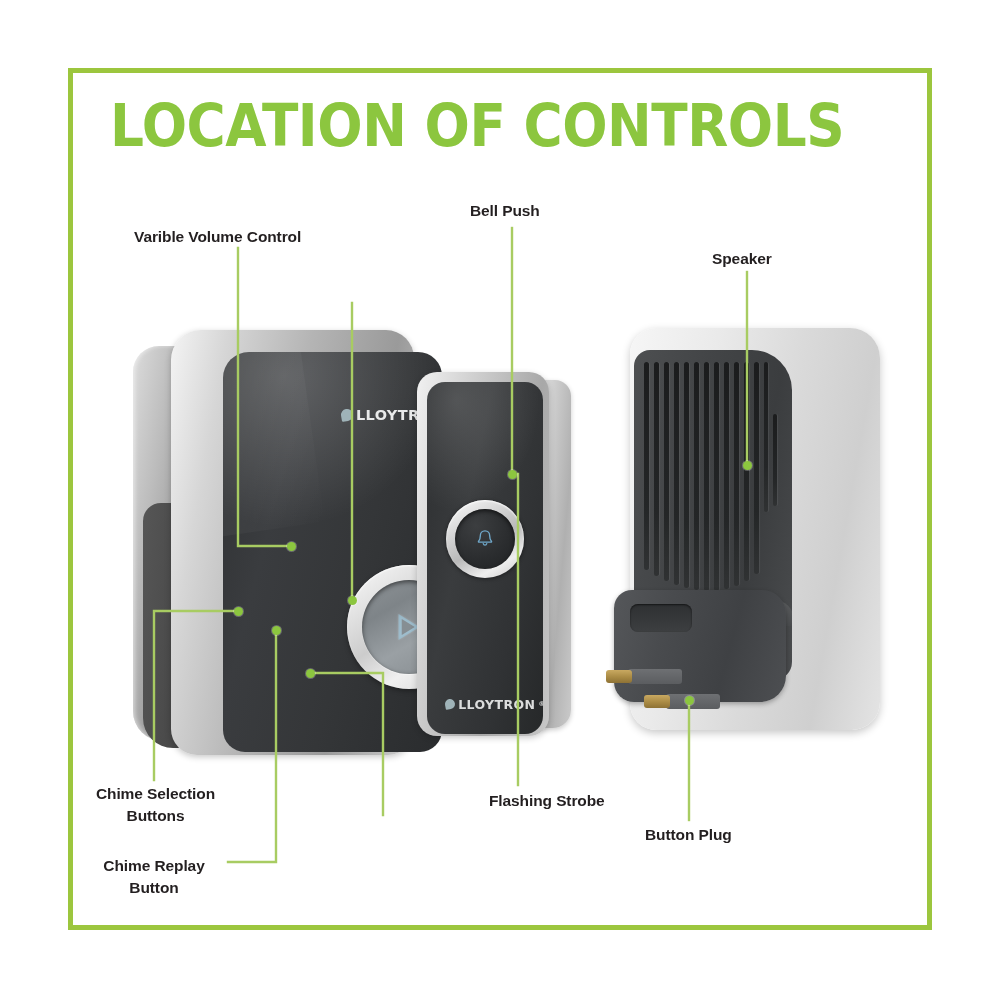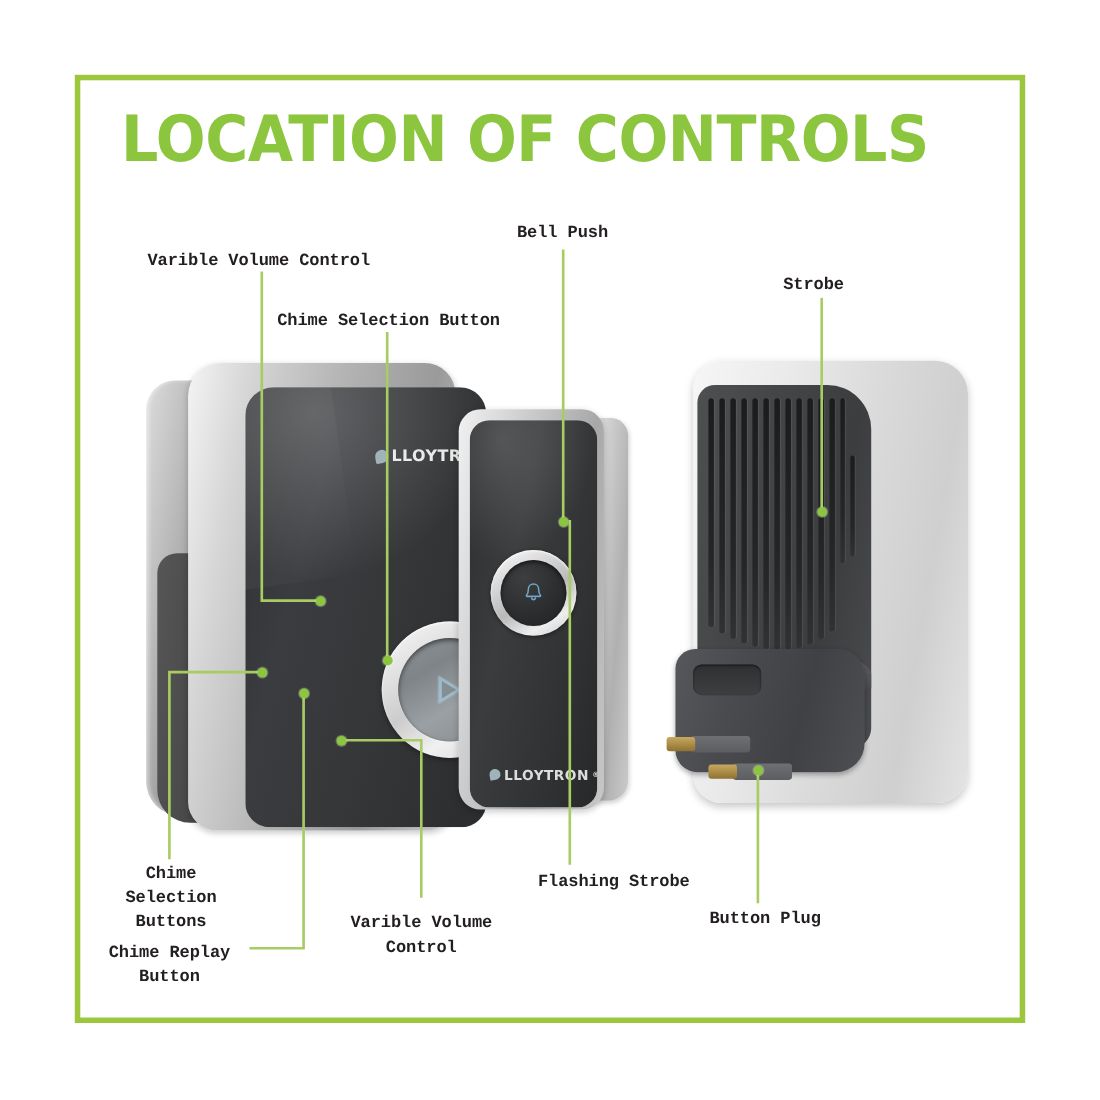--- a/index.html
+++ b/index.html
@@ -40,21 +40,21 @@
     font-weight: 700;
     letter-spacing: -0.5px;
     color: #8cc63f;
     transform: scaleX(0.92);
     transform-origin: left top;
     white-space: nowrap;
   }
   
   .label {
     position: absolute;
-    font-family: Liberation Mono, monospace;
+    font-family: Liberation Sans, sans-serif;
     font-size: 15.5px;
     line-height: 22px;
     font-weight: 700;
     color: #231f20;
     white-space: pre-line;
     letter-spacing: -0.1px;
   }
   .label.center { text-align: center; }
   .label.left   { text-align: left; }
 
@@ -442,32 +442,29 @@
   <div class="dot" style="left:348px;  top:596px;"></div>
   <div class="dot" style="left:508px;  top:470px;"></div>
   <div class="dot" style="left:743px;  top:461px;"></div>
   <div class="dot" style="left:234px;  top:607px;"></div>
   <div class="dot" style="left:272px;  top:626px;"></div>
   <div class="dot" style="left:306px;  top:669px;"></div>
   <div class="dot" style="left:685px;  top:696px;"></div>
 
   <div class="label left" style="left:134px; top:226px;">Varible Volume Control</div>
 
-  <div class="label left" style="left:252px; top:280px;">Chime Selection Button</div>
 
   <div class="label left" style="left:470px; top:200px;">Bell Push</div>
 
-  <div class="label left" style="left:712px; top:248px;">Strobe</div>
+  <div class="label left" style="left:712px; top:248px;">Speaker</div>
 
   <div class="label center" style="left:90px; top:855px; width:128px;">Chime Replay
 Button</div>
 
   <div class="label center" style="left:88px; top:783px; width:135px;">Chime Selection
 Buttons</div>
 
-  <div class="label center" style="left:312px; top:828px; width:142px;">Varible Volume
-Control</div>
 
   <div class="label left" style="left:449px; top:790px;margin-left:40px;">Flashing Strobe</div>
 
   <div class="label left" style="left:645px; top:824px;">Button Plug</div>
 
 </div>
 
 </body></html>

